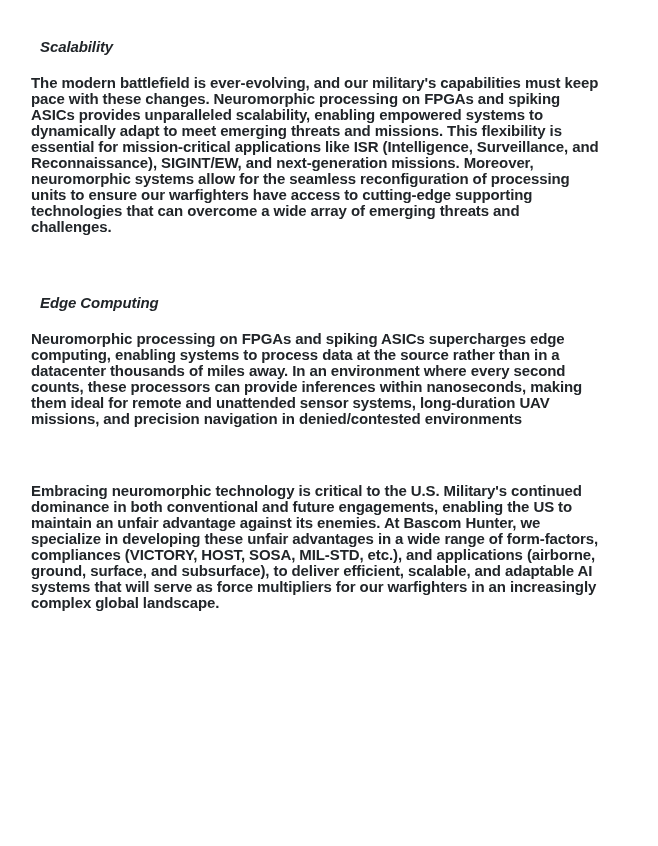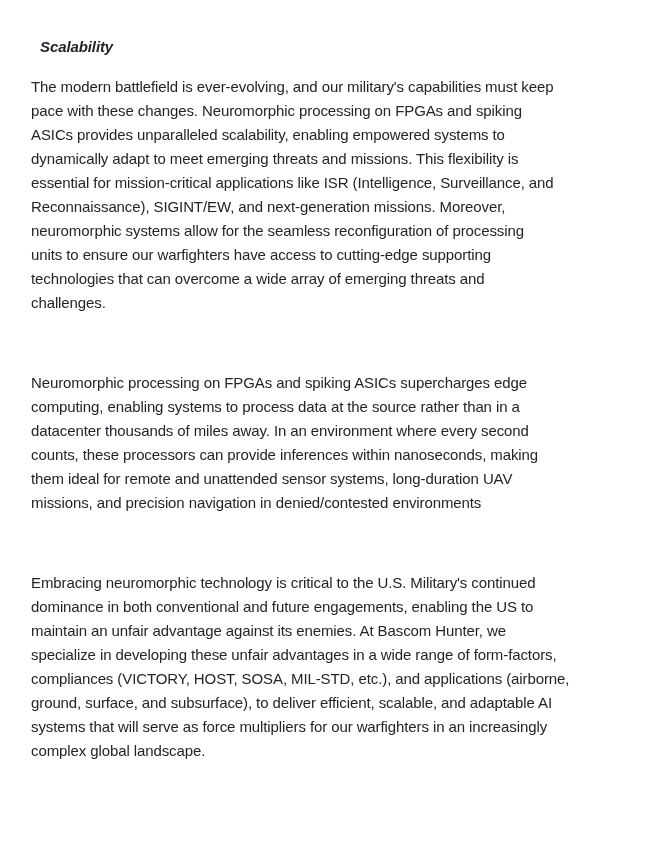--- a/index.html
+++ b/index.html
@@ -19,22 +19,22 @@
   .section-heading {
     font-size: 15px;
     line-height: 24px;
     font-style: italic;
     font-weight: 700;
     letter-spacing: -0.1px;
     margin: 0 0 16px 9px;
   }
   .body-paragraph {
     font-size: 15px;
-    line-height: 24px;
-    font-weight: 400;
+    line-height: 16px;
+    font-weight: 700;
     letter-spacing: -0.1px;
     margin: 0 0 56px 0;
     white-space: pre-line;
   }
   .section:last-child .body-paragraph {
     margin-bottom: 0;
   }
 </style>
 </head>
 <body>
@@ -49,20 +49,21 @@
 dynamically adapt to meet emerging threats and missions. This flexibility is
 essential for mission-critical applications like ISR (Intelligence, Surveillance, and
 Reconnaissance), SIGINT/EW, and next-generation missions. Moreover,
 neuromorphic systems allow for the seamless reconfiguration of processing
 units to ensure our warfighters have access to cutting-edge supporting
 technologies that can overcome a wide array of emerging threats and
 challenges.</p>
   </section>
 
   <section class="section">
+    <h2 class="section-heading">Edge Computing</h2>
     <p class="body-paragraph">Neuromorphic processing on FPGAs and spiking ASICs supercharges edge
 computing, enabling systems to process data at the source rather than in a
 datacenter thousands of miles away. In an environment where every second
 counts, these processors can provide inferences within nanoseconds, making
 them ideal for remote and unattended sensor systems, long-duration UAV
 missions, and precision navigation in denied/contested environments</p>
   </section>
 
   <section class="section">
     <p class="body-paragraph">Embracing neuromorphic technology is critical to the U.S. Military's continued

